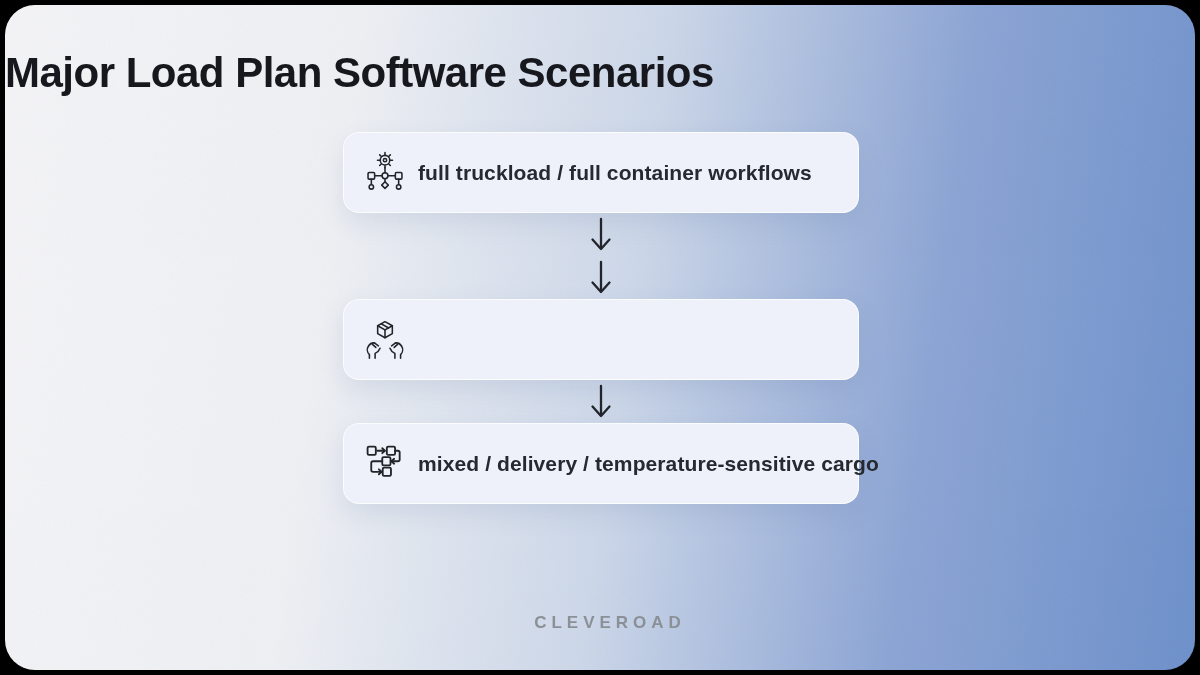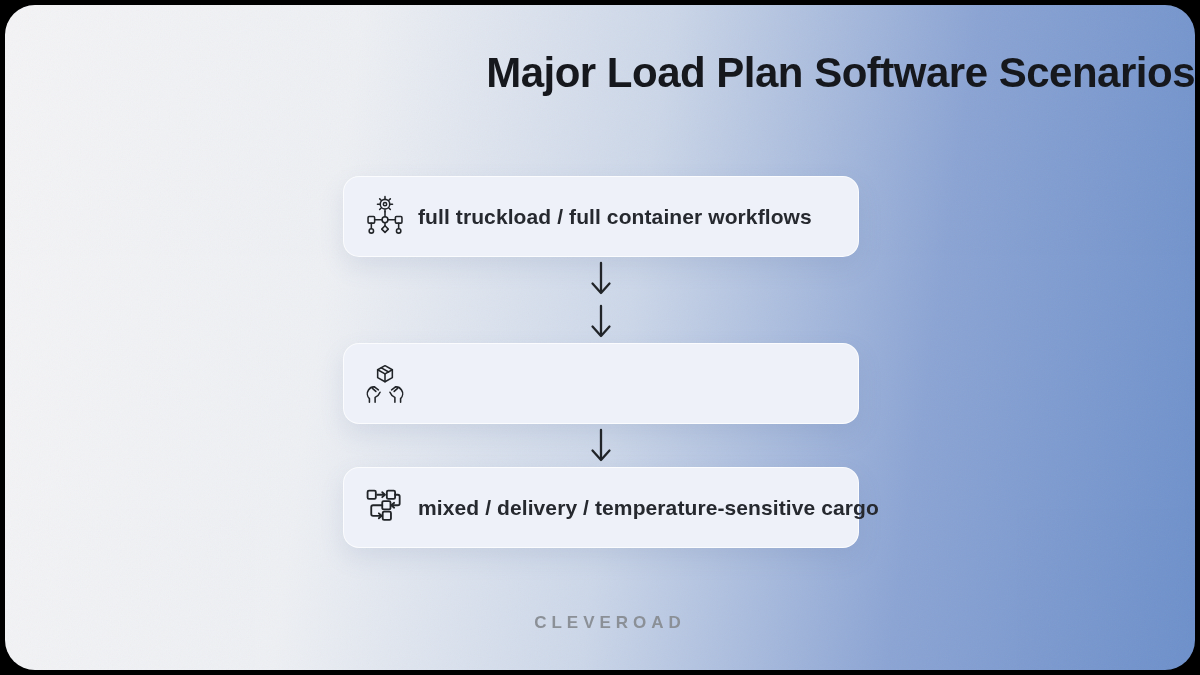--- a/index.html
+++ b/index.html
@@ -10,27 +10,27 @@
   }
   .panel{
     position:absolute;left:5px;top:5px;right:5px;bottom:5px;
     border-radius:30px;
     background:linear-gradient(98deg,#f4f4f6 0%,#eef0f4 28%,#ccd7e9 52%,#8ba4d4 76%,#6d90cb 100%);
     overflow:hidden;
   }
   .grain{position:absolute;inset:0;width:100%;height:100%;opacity:.05;pointer-events:none;}
   .title{
     position:absolute;left:0;right:0;top:44px;
-    text-align:right;
+    text-align:left;
     font-size:42px;font-weight:700;letter-spacing:-.5px;
     color:#16181d;margin:0;
   }
   .flow{
     position:absolute;left:338px;top:127px;width:516px;
-    display:flex;flex-direction:column;margin-top:44px;
+    display:flex;flex-direction:column;
   }
   .card{
     height:81px;border-radius:16px;
     background:#eef1f9;
     border:1px solid rgba(255,255,255,.75);
     box-shadow:0 10px 24px rgba(83,106,155,.13);
     display:flex;align-items:center;
     padding:0 18px;box-sizing:border-box;
   }
   .icon-box{

